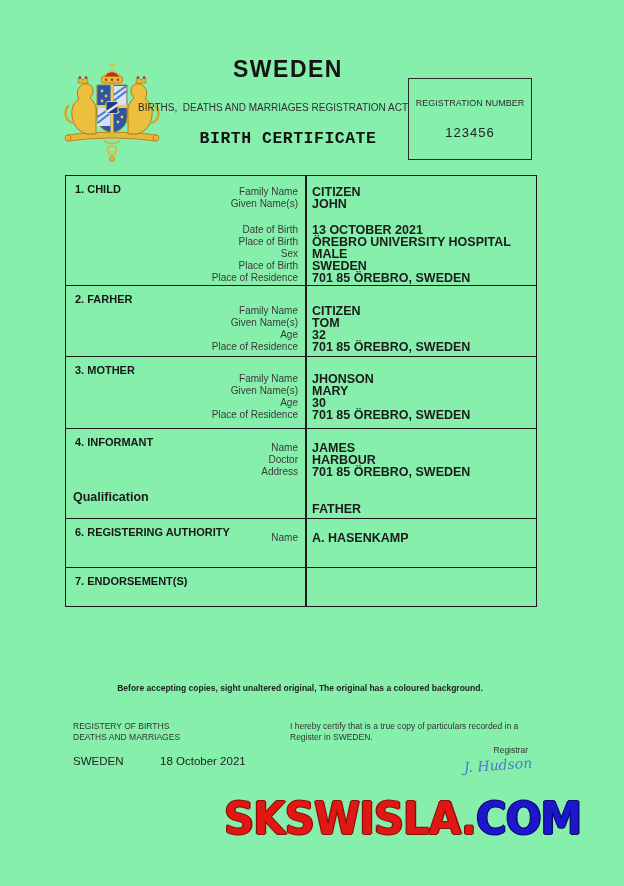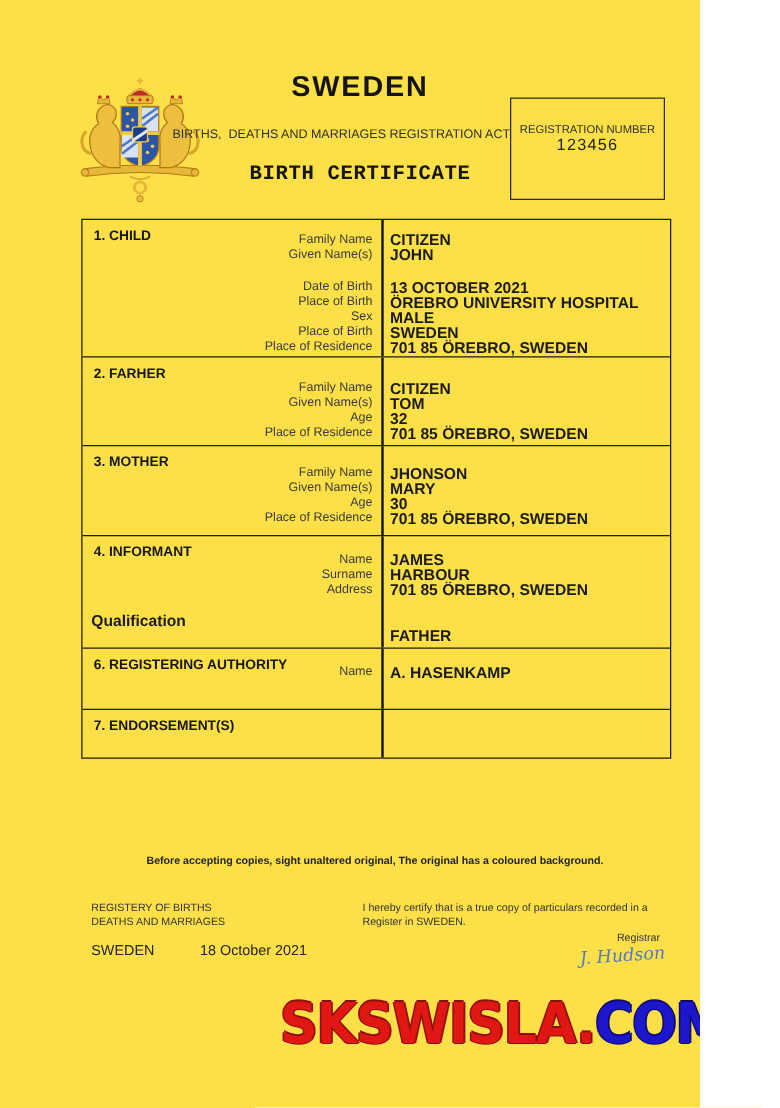--- a/index.html
+++ b/index.html
@@ -1,30 +1,30 @@
 <!DOCTYPE html>
 <html><head>
 <meta charset="utf-8">
 <style>
   html,body{margin:0;padding:0;background:#fff;}
-  .page{position:relative;width:560px;height:886px;background:#fde047;
+  .page{position:relative;width:624px;height:886px;background:#86efac;
         font-family:"Liberation Sans",sans-serif;overflow:hidden;}
 
   
   .crest{position:absolute;left:57px;top:61px;}
   .hdr-country{position:absolute;left:168px;top:56px;width:240px;text-align:center;
                font-size:23px;font-weight:bold;letter-spacing:1.5px;color:#141414;}
   .hdr-act{position:absolute;left:138px;top:102px;width:300px;text-align:left;
            font-size:10px;color:#2e2e2e;white-space:pre;}
   .hdr-cert{position:absolute;left:168px;top:129px;width:240px;text-align:center;
             font-size:16.5px;font-weight:bold;letter-spacing:.5px;color:#141414;font-family:Liberation Mono, monospace;}
   .regbox{position:absolute;left:408px;top:78px;width:124px;height:82px;
           border:1.5px solid #2b2b2b;box-sizing:border-box;text-align:center;}
   .regbox .lab{margin-top:19px;font-size:9px;color:#2e2e2e;}
-  .regbox .num{font-size:13px;color:#222;letter-spacing:1px;}
+  .regbox .num{margin-top:17px;font-size:13px;color:#222;letter-spacing:1px;}
 
   
   .ctable{position:absolute;left:65px;top:175px;width:470px;border:1.5px solid #1a1a1a;}
   .trow{position:relative;box-sizing:border-box;border-bottom:1.5px solid #1a1a1a;}
   .trow:last-child{border-bottom:none;}
   .trow::after{content:"";position:absolute;left:239px;top:0;bottom:0;width:1.5px;background:#1a1a1a;}
   .sec-title{position:absolute;left:9px;top:7px;font-size:11px;font-weight:bold;color:#161616;white-space:nowrap;}
   .lines{position:absolute;left:0;right:0;}
   .line{display:flex;height:12px;}
   .lbl{width:239px;padding-right:7px;box-sizing:border-box;text-align:right;
@@ -200,21 +200,21 @@
     </div>
 
     <div class="trow" style="height:90px">
       <div class="sec-title">4. INFORMANT</div>
       <div class="lines" style="top:13px">
         <div class="line">
           <div class="lbl">Name</div>
           <div class="val">JAMES</div>
         </div>
         <div class="line">
-          <div class="lbl">Surname</div>
+          <div class="lbl">Doctor</div>
           <div class="val">HARBOUR</div>
         </div>
         <div class="line">
           <div class="lbl">Address</div>
           <div class="val">701 85 ÖREBRO, SWEDEN</div>
         </div>
         <div class="line gap13">
           <div class="val">Qualification</div>
         </div>
         <div class="line">

